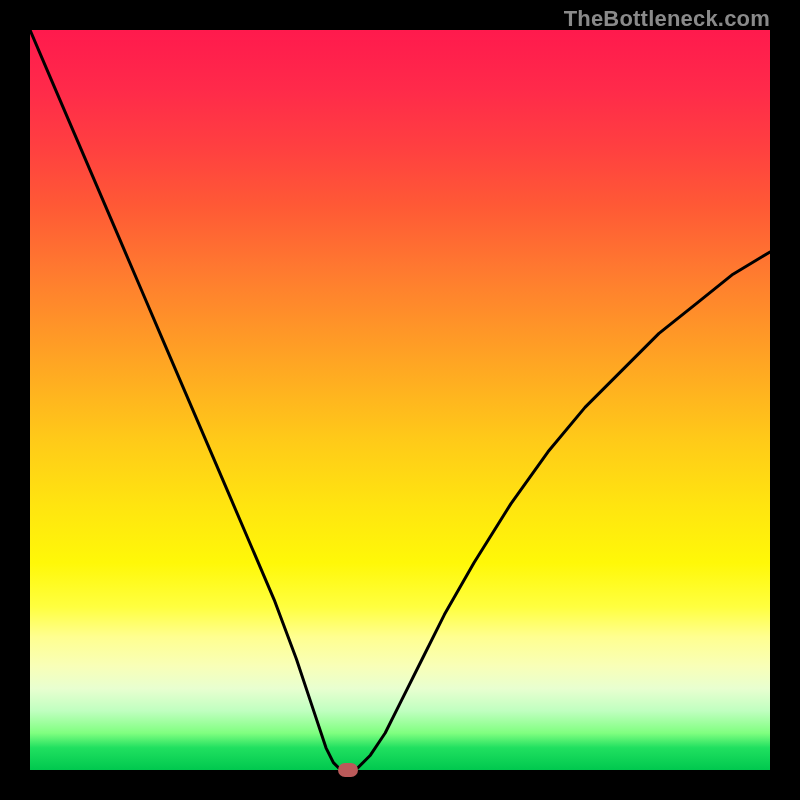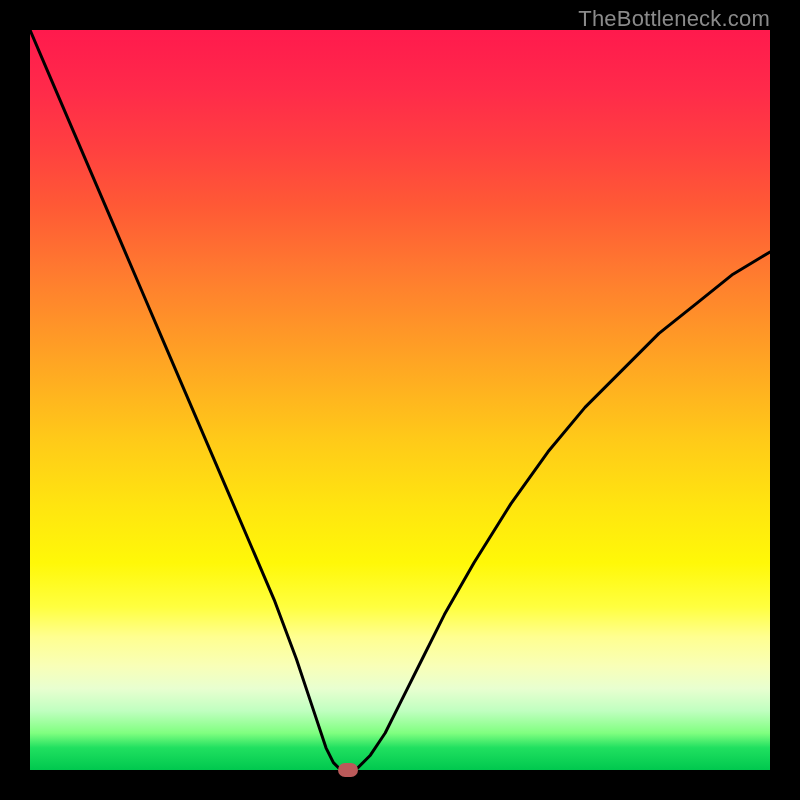--- a/index.html
+++ b/index.html
@@ -57,21 +57,21 @@
     background: #bb5a5a;
     border-radius: 7px;
     transform: translate(-50%, -50%);
   }
   .watermark {
     position: absolute;
     top: 6px;
     right: 30px;
     color: #8a8a8a;
     font-size: 22px;
-    font-weight: 400;
+    font-weight: 700;
     letter-spacing: 0.2px;
   }
 </style>
 </head>
 <body>
 
 <div class="container">
 
   <div class="watermark">TheBottleneck.com</div>
 

